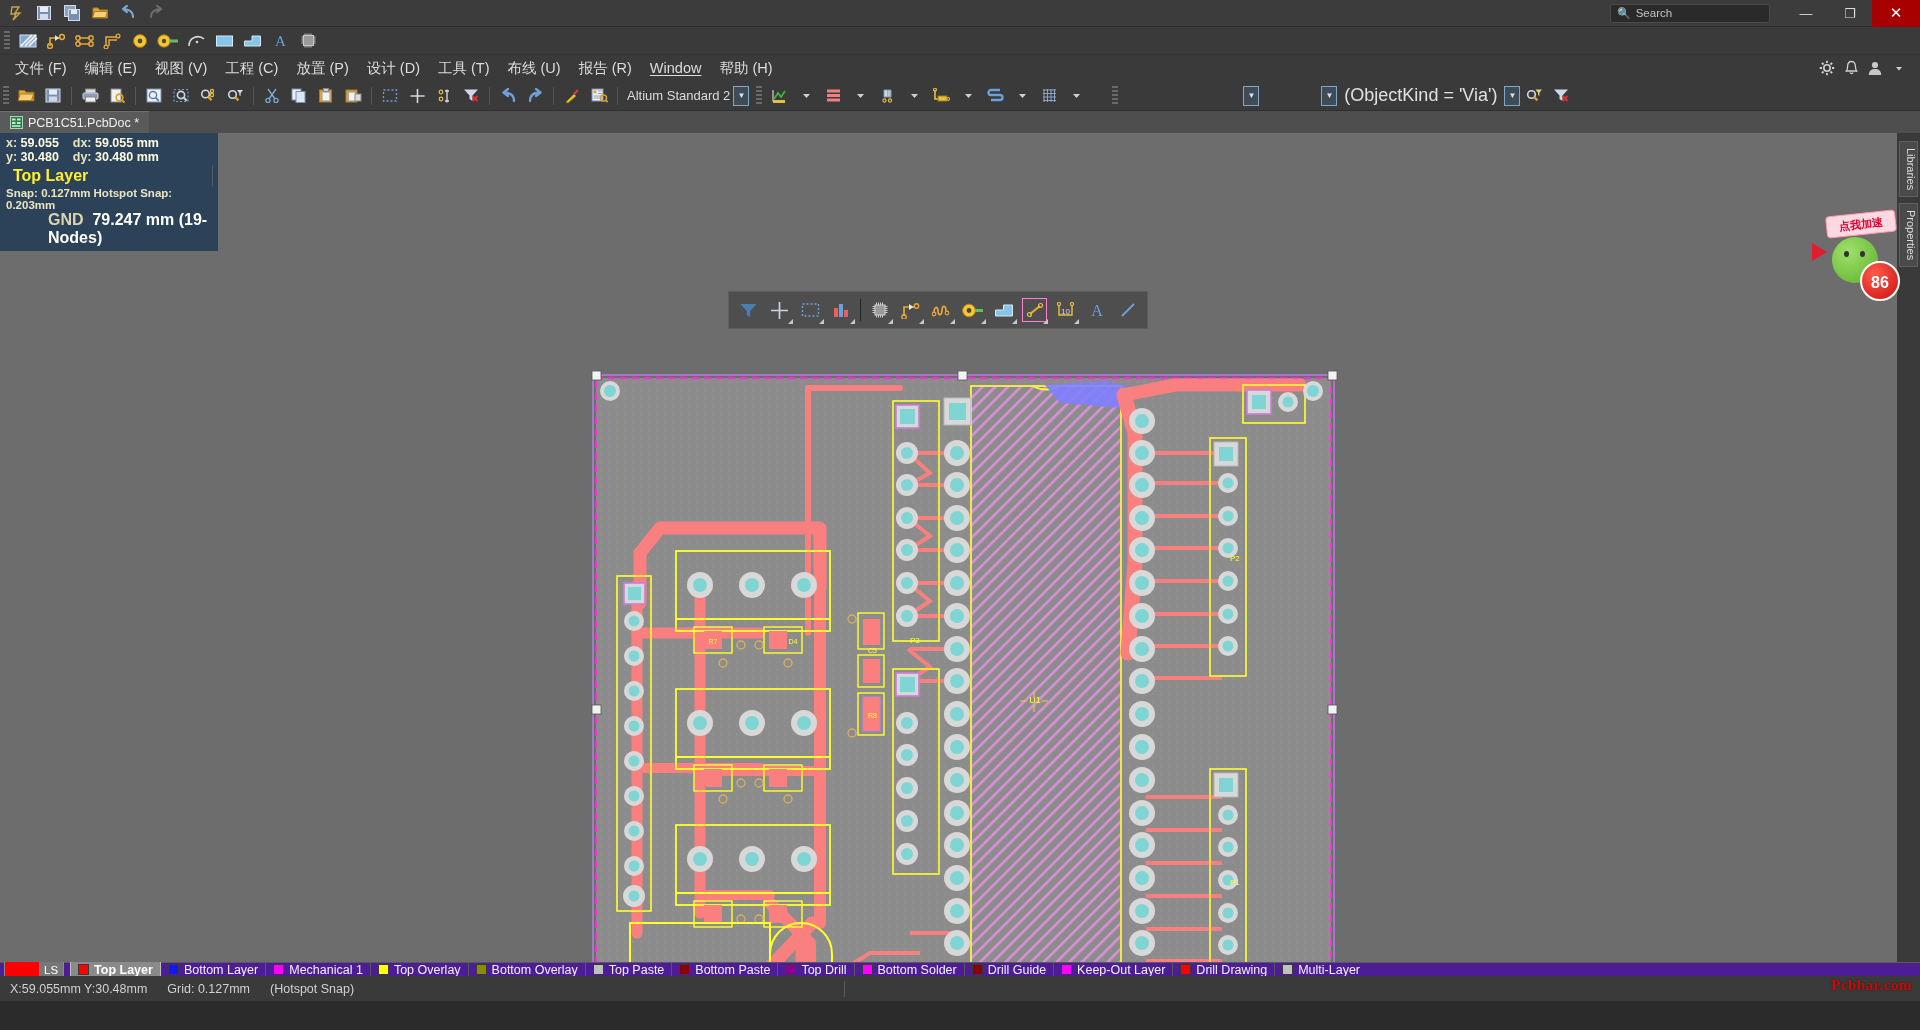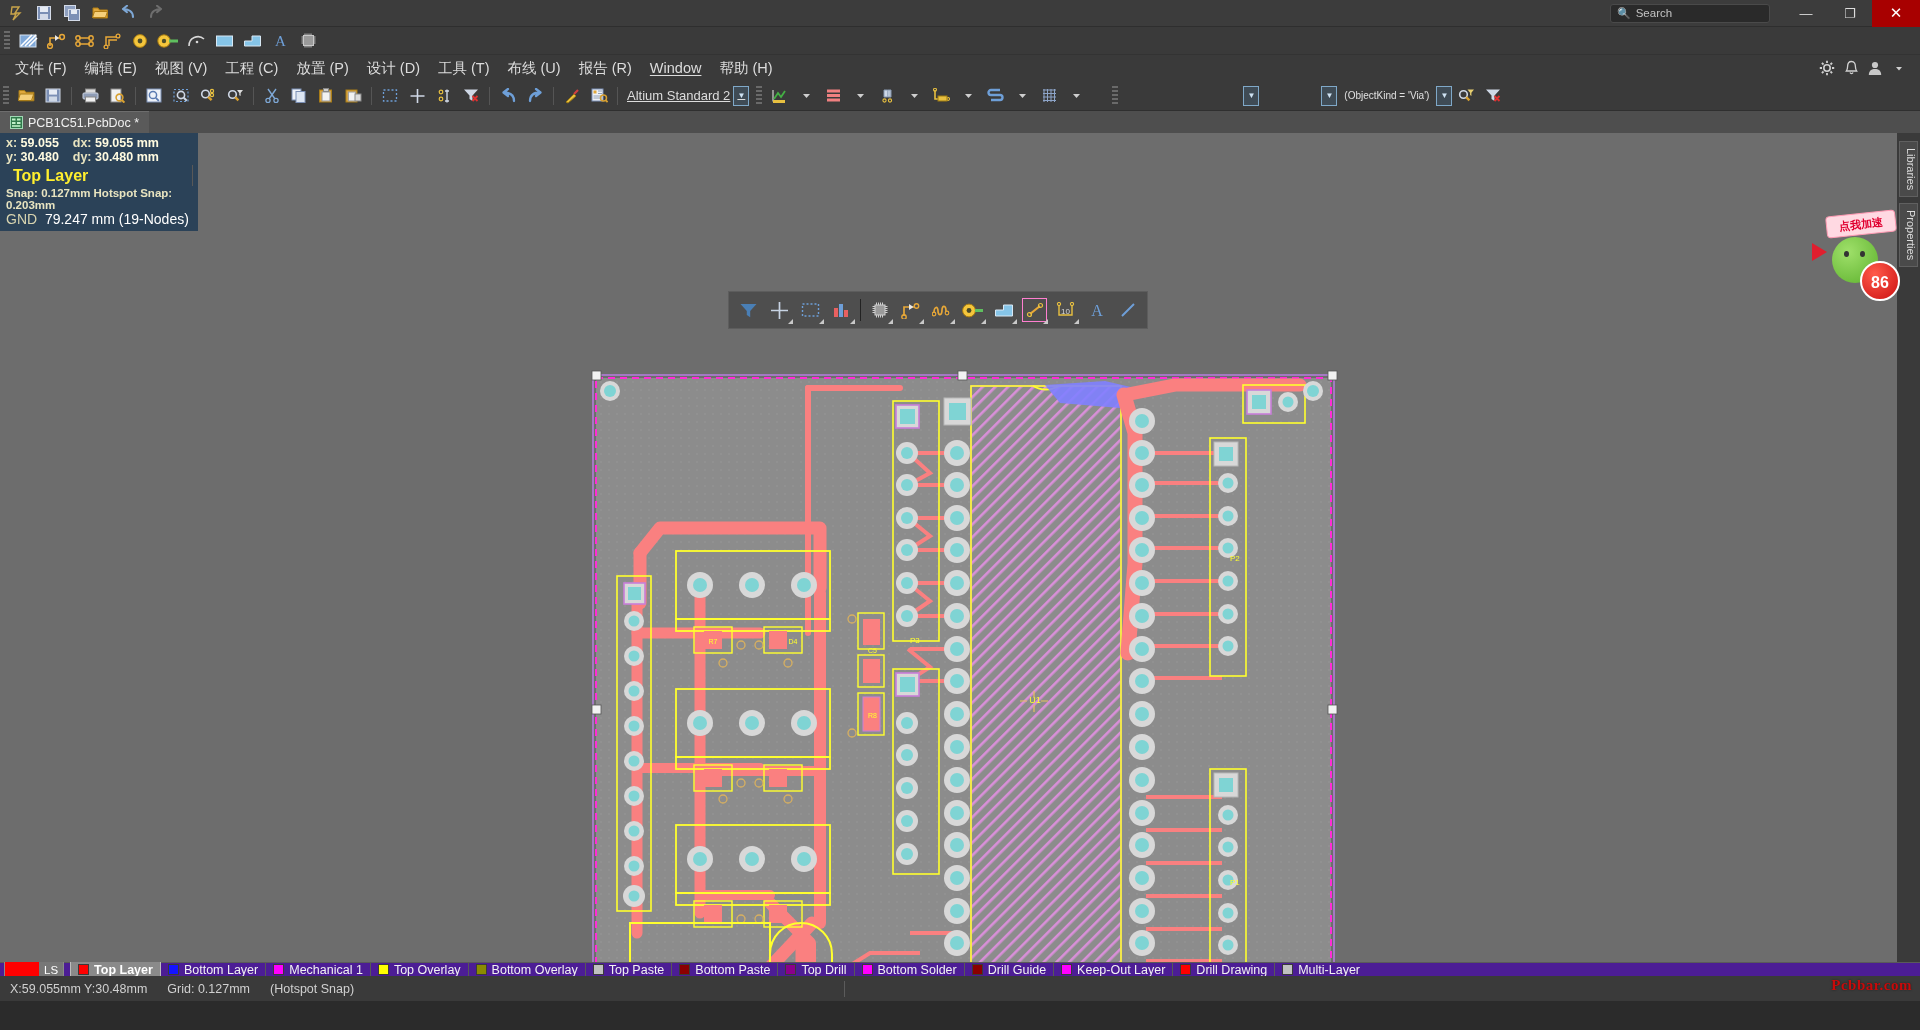--- a/index.html
+++ b/index.html
@@ -69,57 +69,57 @@
   .menu-right{ margin-left:auto; display:flex; align-items:center; gap:2px; padding-right:10px;}
   .menu-right .t-ico{ width:22px; }
 
   
   .toolrow2{
     height:30px; background:#3a3a3a; display:flex; align-items:center;
     padding-left:3px; gap:1px; border-bottom:1px solid #2f2f2f;
   }
   .combo{
     height:20px; display:flex; align-items:center; background:#3a3a3a;
-    color:#dcdcdc; font-size:13px; padding-left:4px; white-space:nowrap;text-decoration:underline;
+    color:#dcdcdc; font-size:13px; padding-left:4px; white-space:nowrap;
   }
   .combo .arrow{
     width:16px;height:20px;border:1px solid #7fa8c8; background:#3f4b55;
     display:flex;align-items:center;justify-content:center;margin-left:3px;
     font-size:8px;color:#cfe2f2; cursor:pointer;
   }
   .dd-only{
     width:16px;height:20px;border:1px solid #7fa8c8; background:#3f4b55;
     display:flex;align-items:center;justify-content:center;
     font-size:8px;color:#cfe2f2;cursor:pointer;
   }
   .wide-blank{ width:120px;height:20px; }
-  .filtertext{ font-size:10px;color:#e0e0e0; padding:0 6px; white-space:nowrap;}
+  .filtertext{ font-size:18px;color:#e0e0e0; padding:0 6px; white-space:nowrap;}
 
   
   .tabstrip{ height:22px; background:#4e4e4e; display:flex; align-items:flex-end; }
   .doctab{
     height:22px; background:#5a5a5a; display:flex; align-items:center;
     gap:5px; padding:0 10px; font-size:12.5px; color:#f0f0f0; cursor:pointer;
     border-top:1px solid #6d6d6d;
   }
 
   
   .workarea{ position:relative; height:829px; background:#6d6d6d; overflow:hidden; }
 
   
   .infopanel{
-    position:absolute; left:0; top:0; width:198px; background:#2b4258;
+    position:absolute; left:0; top:0; width:218px; background:#2b4258;
     padding:3px 5px 4px 6px; z-index:30;
     font-family:"Liberation Sans",sans-serif;
   }
   .infopanel .ln{ font-size:12.5px; font-weight:bold; color:#e8e4c0; white-space:nowrap;}
   .infopanel .ln .v{ color:#fffbe0; }
   .infopanel .layer{ font-size:16px;font-weight:bold;color:#ffef2e; margin:1px 0 1px;}
   .infopanel .snap{ font-size:11.5px;font-weight:bold;color:#e8e4c0; }
-  .infopanel .net{ font-size:14px;font-weight:normal;color:#ffffff; }
+  .infopanel .net{ font-size:16px;font-weight:bold;color:#ffffff;margin-left:42px; }
   .infopanel .net .nm{ color:#d8d4b0; }
 
   
   .floatbar{
     position:absolute; left:728px; top:158px; height:38px; background:#4e4e4e;
     border:1px solid #5d5d5d; display:flex; align-items:center; z-index:25;
     padding:0 4px;
   }
   .fb-ico{
     width:31px;height:30px;display:flex;align-items:center;justify-content:center;

